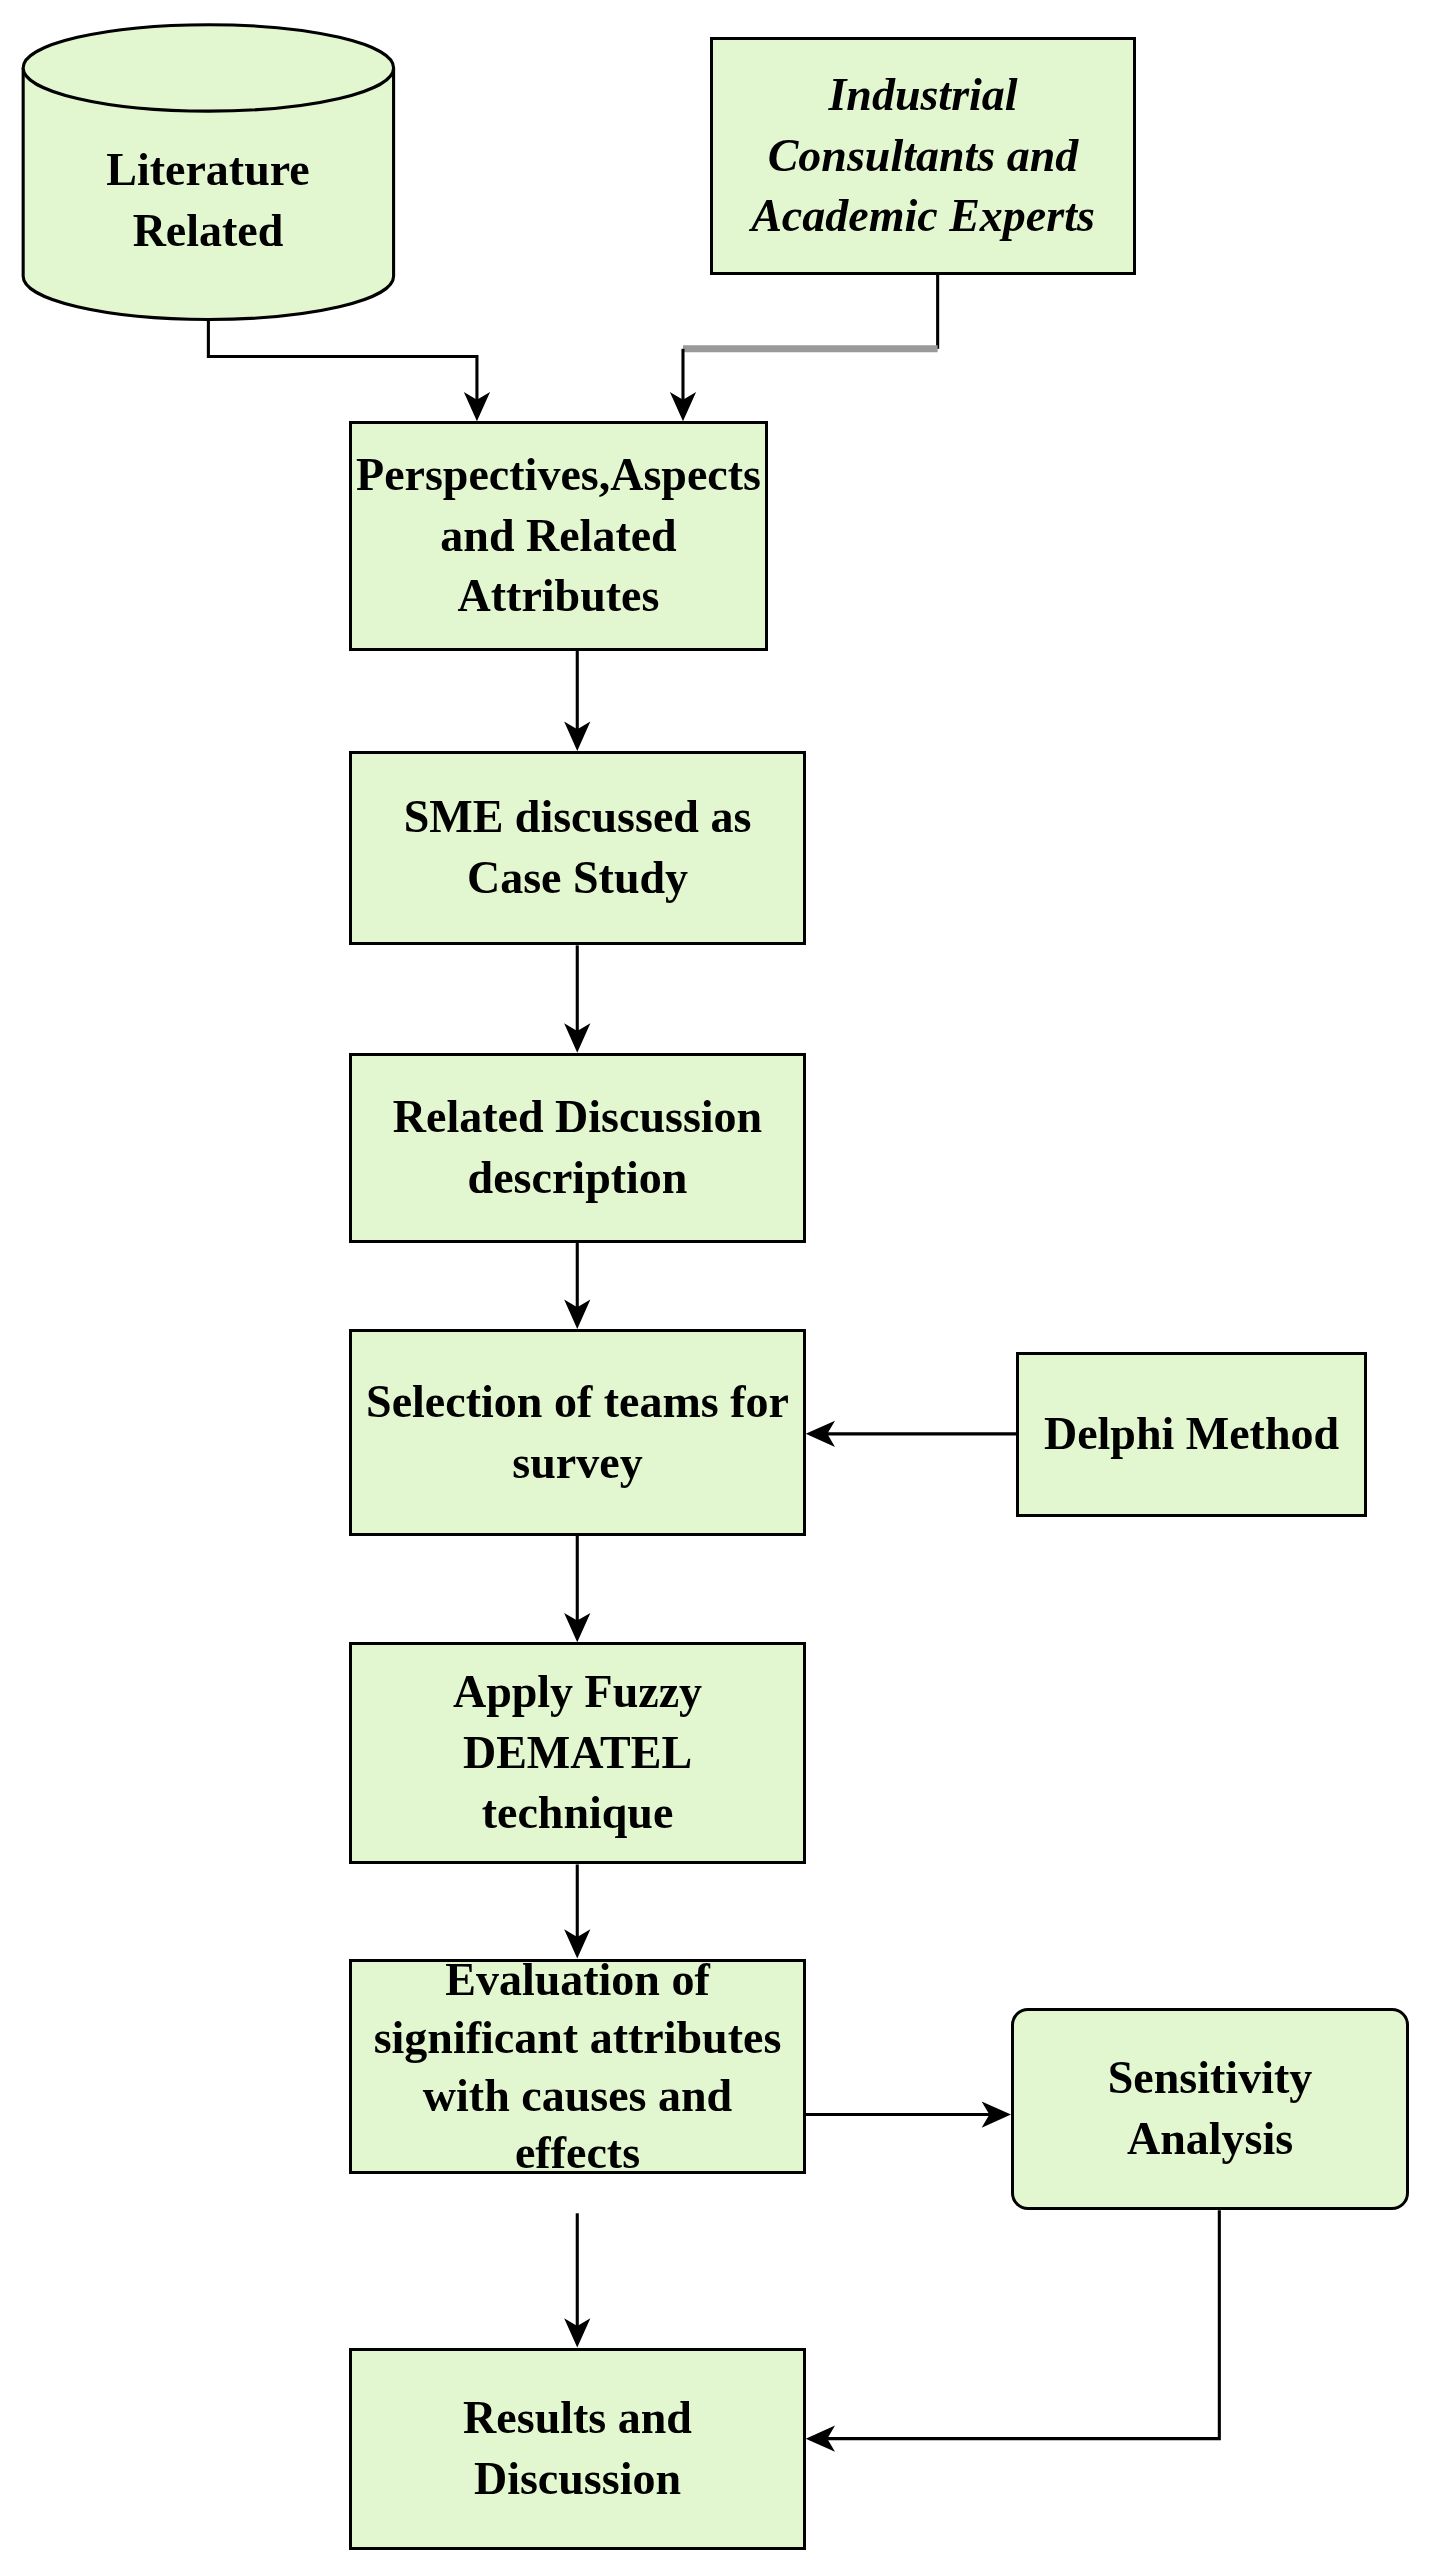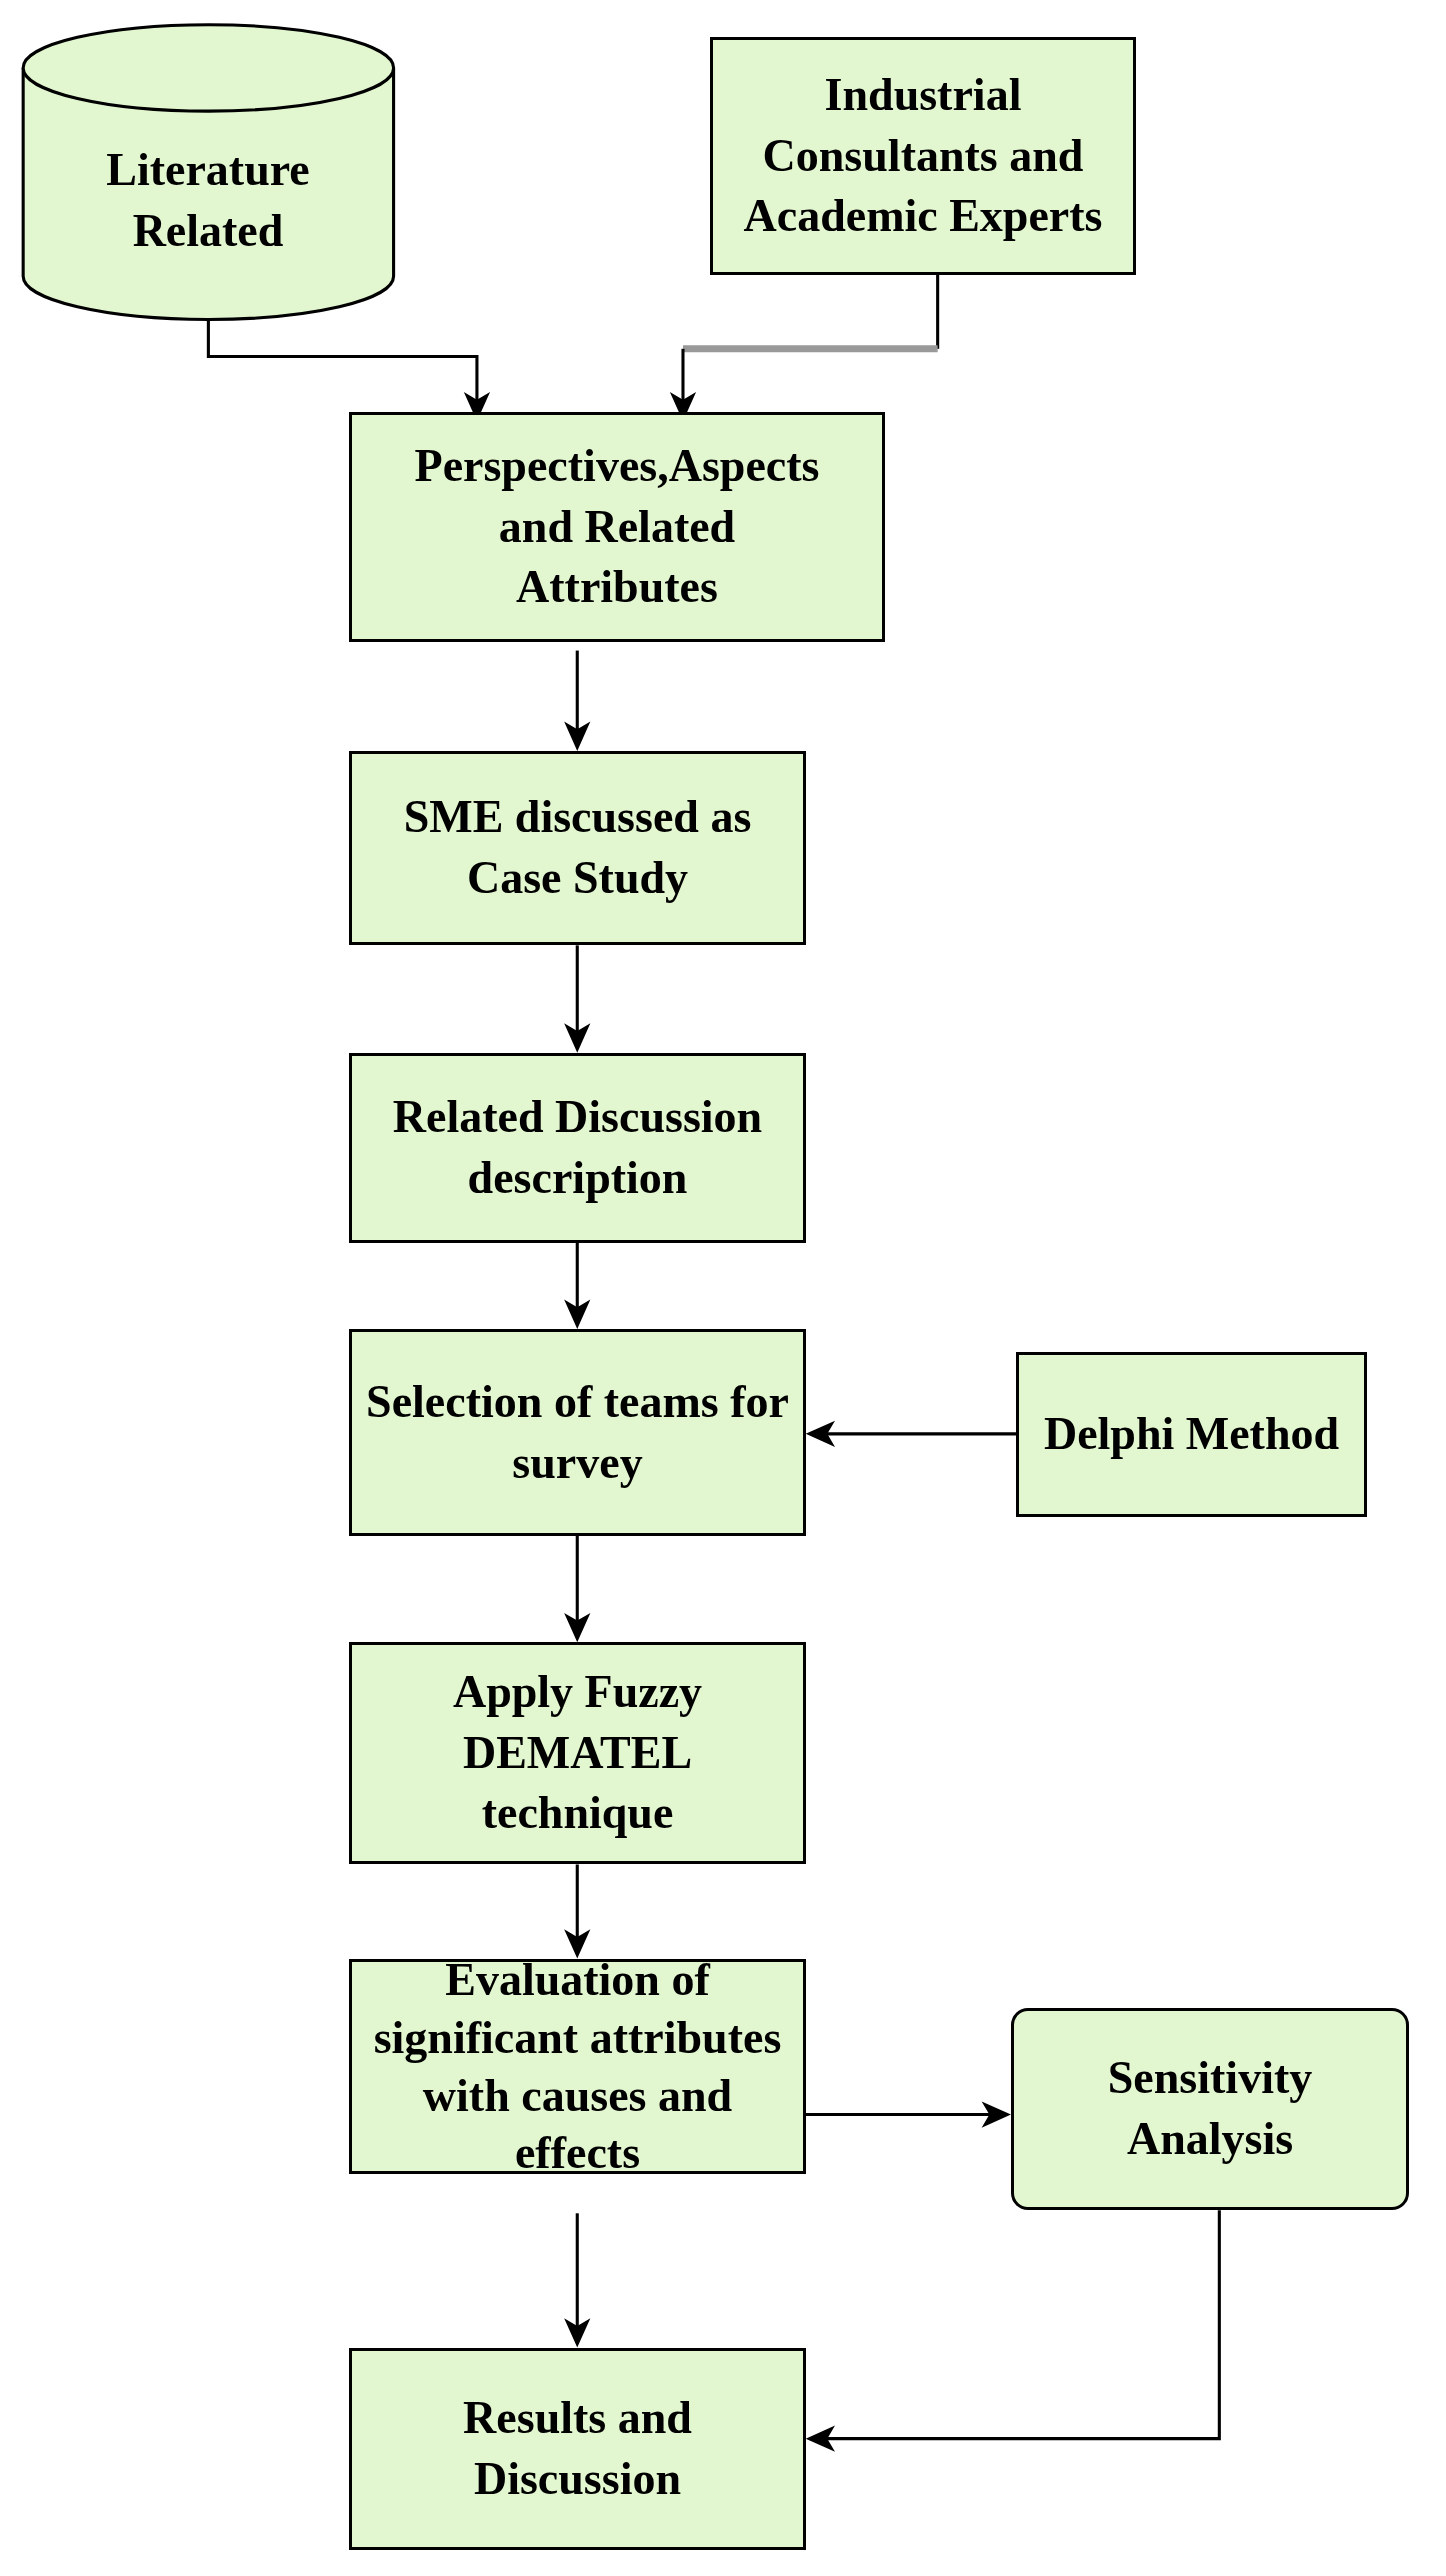--- a/index.html
+++ b/index.html
@@ -107,27 +107,27 @@
       <path d="M1580 2864 L1580 3160 L1050 3160" fill="none" stroke="#000000" stroke-width="4"></path>
       <path d="M1044 3160 L1082 3143 L1072 3160 L1082 3177 Z" fill="#000000" stroke="none"></path>
     </g>
   </svg>
 
   <div class="cyl-label" style="left:23px; top:100px; width:370px; height:201px;">
     <span class="node-label">Literature
 Related</span>
   </div>
 
-  <div class="node" style="left:710px; top:37px; width:426px; height:238px;">
+  <div class="node" style="left:710px; top:37px; width:426px; height:238px;font-style:italic;">
     <span class="node-label">Industrial
 Consultants and
 Academic Experts</span>
   </div>
 
-  <div class="node" style="left:349px; top:412px; width:536px; height:230px;">
+  <div class="node" style="left:349px; top:421px; width:419px; height:230px;">
     <span class="node-label">Perspectives,Aspects
 and Related
 Attributes</span>
   </div>
 
   <div class="node" style="left:349px; top:751px; width:457px; height:194px;">
     <span class="node-label">SME discussed as
 Case Study</span>
   </div>
 

